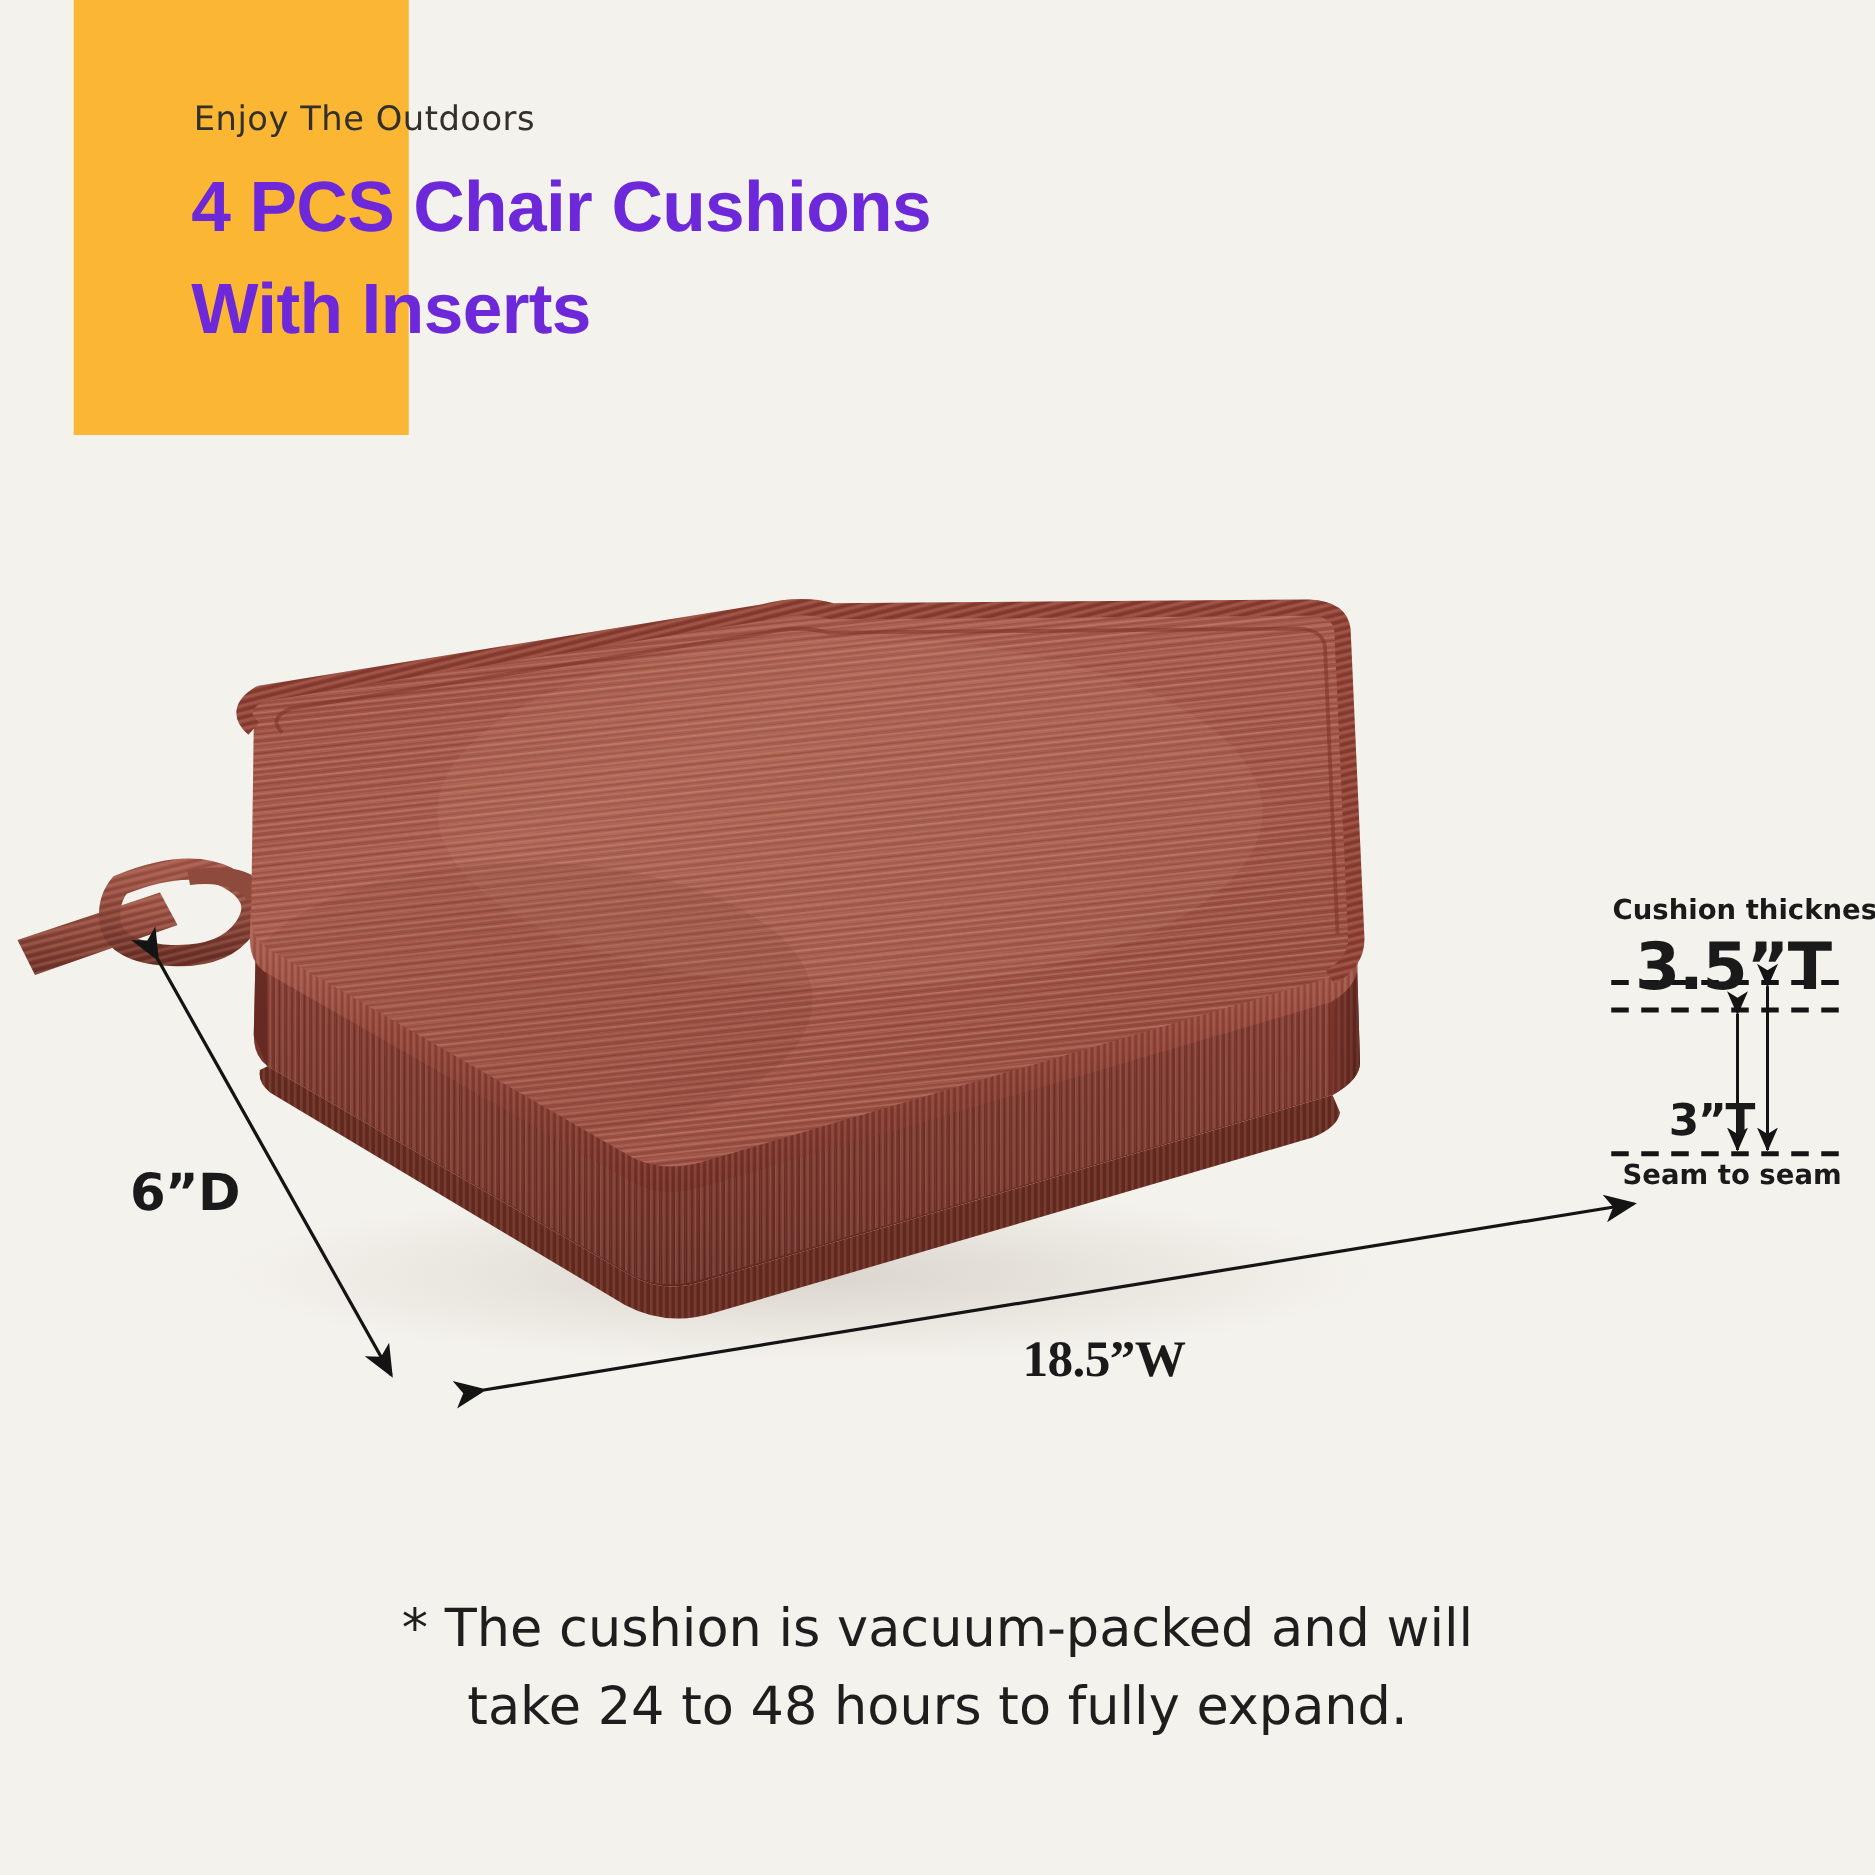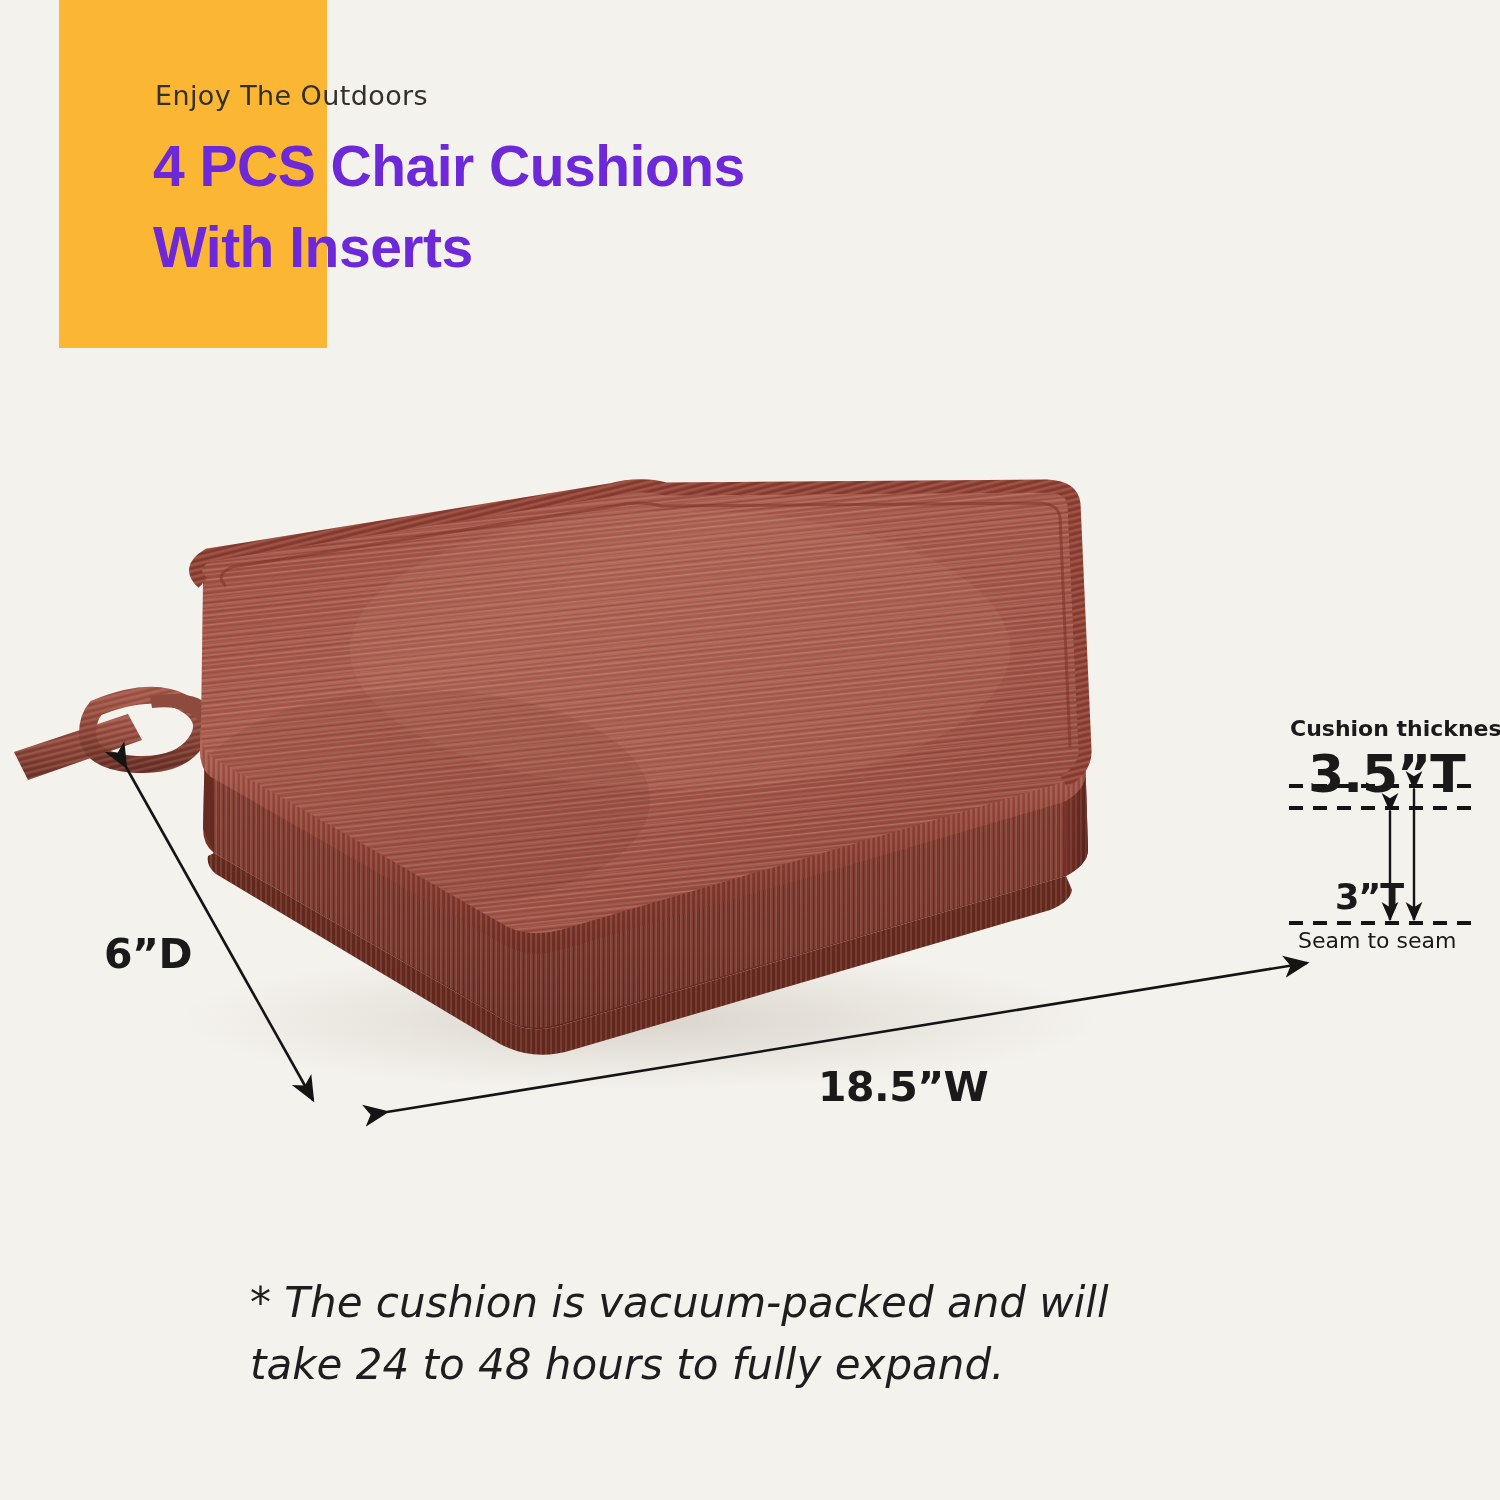--- a/index.html
+++ b/index.html
@@ -36,34 +36,33 @@
 
   
   .dim-overlay{position:absolute;left:0;top:0;width:1500px;height:1500px;pointer-events:none;}
   .dim-overlay svg{display:block;width:1500px;height:1500px;}
 
   .dim-label{
     position:absolute;color:#1A1A1A;font-weight:bold;white-space:nowrap;
     font-family:"DejaVu Sans", sans-serif;
   }
   .lbl-depth{left:104px;top:930px;font-size:41px;letter-spacing:-0.5px;}
-  .lbl-width{left:818px;top:1063px;font-size:41px;letter-spacing:-0.5px;}
+  .lbl-width{left:818px;top:1063px;font-size:41px;letter-spacing:-0.5px;font-family:Liberation Serif, serif;}
   .lbl-t35{left:1308px;top:744px;font-size:52px;letter-spacing:-1px;}
   .lbl-t3{left:1308px;top:877px;font-size:35px;letter-spacing:-1px;margin-left:27px;}
   .lbl-thickness{left:1290px;top:716px;font-size:22px;font-weight:bold;}
-  .lbl-seam{left:1298px;top:928px;font-size:22px;font-weight:normal;}
+  .lbl-seam{left:1298px;top:928px;font-size:22px;font-weight:bold;}
 
   
   .footnote{
     position:absolute;left:250px;top:1272px;width:1000px;
-    text-align:left;font-size:42px;line-height:1.48;
+    text-align:center;font-size:42px;line-height:1.48;
     color:#1E1E1E;
     font-family:"DejaVu Sans", sans-serif;
     white-space:pre-line;
-    font-style:italic;
   }
 </style>
 </head>
 <body>
 
 <div class="stage">
 
   <div class="yellow-block"></div>
   <div class="eyebrow">Enjoy The Outdoors</div>
   <div class="headline">4 PCS Chair Cushions

